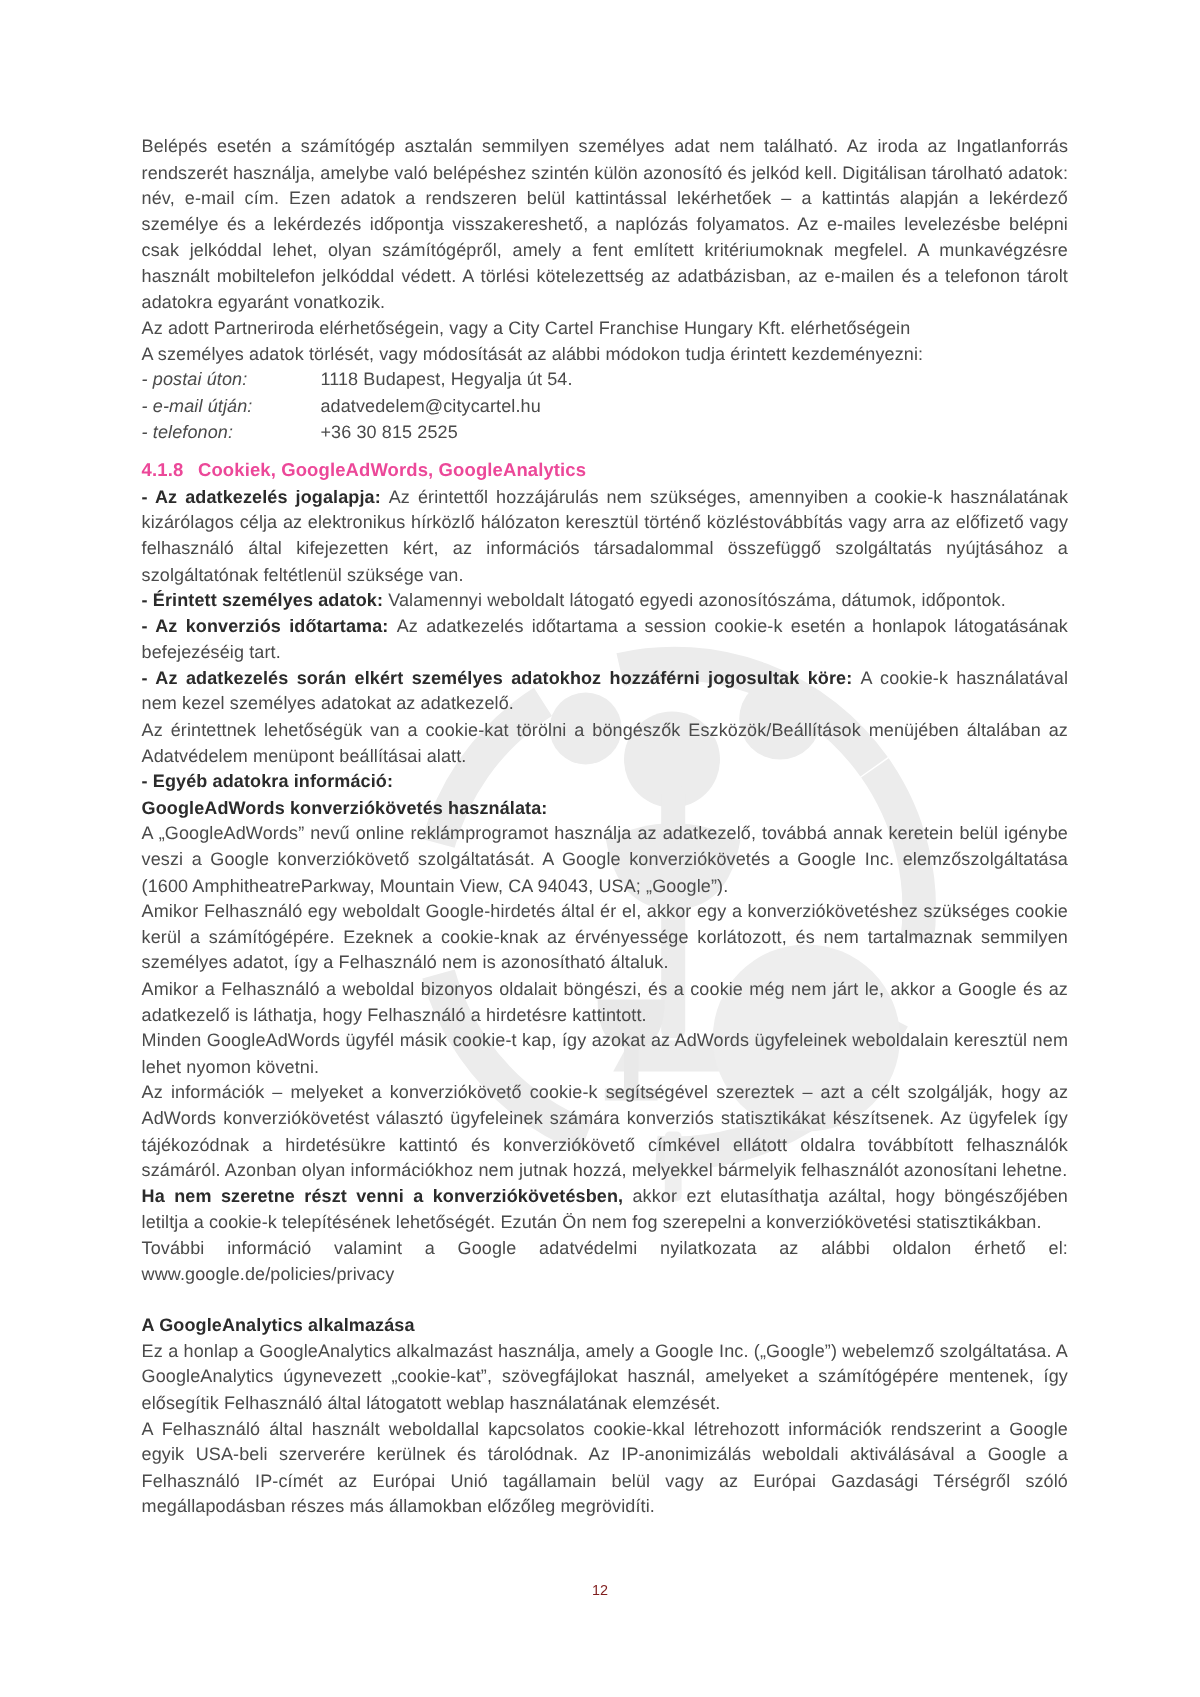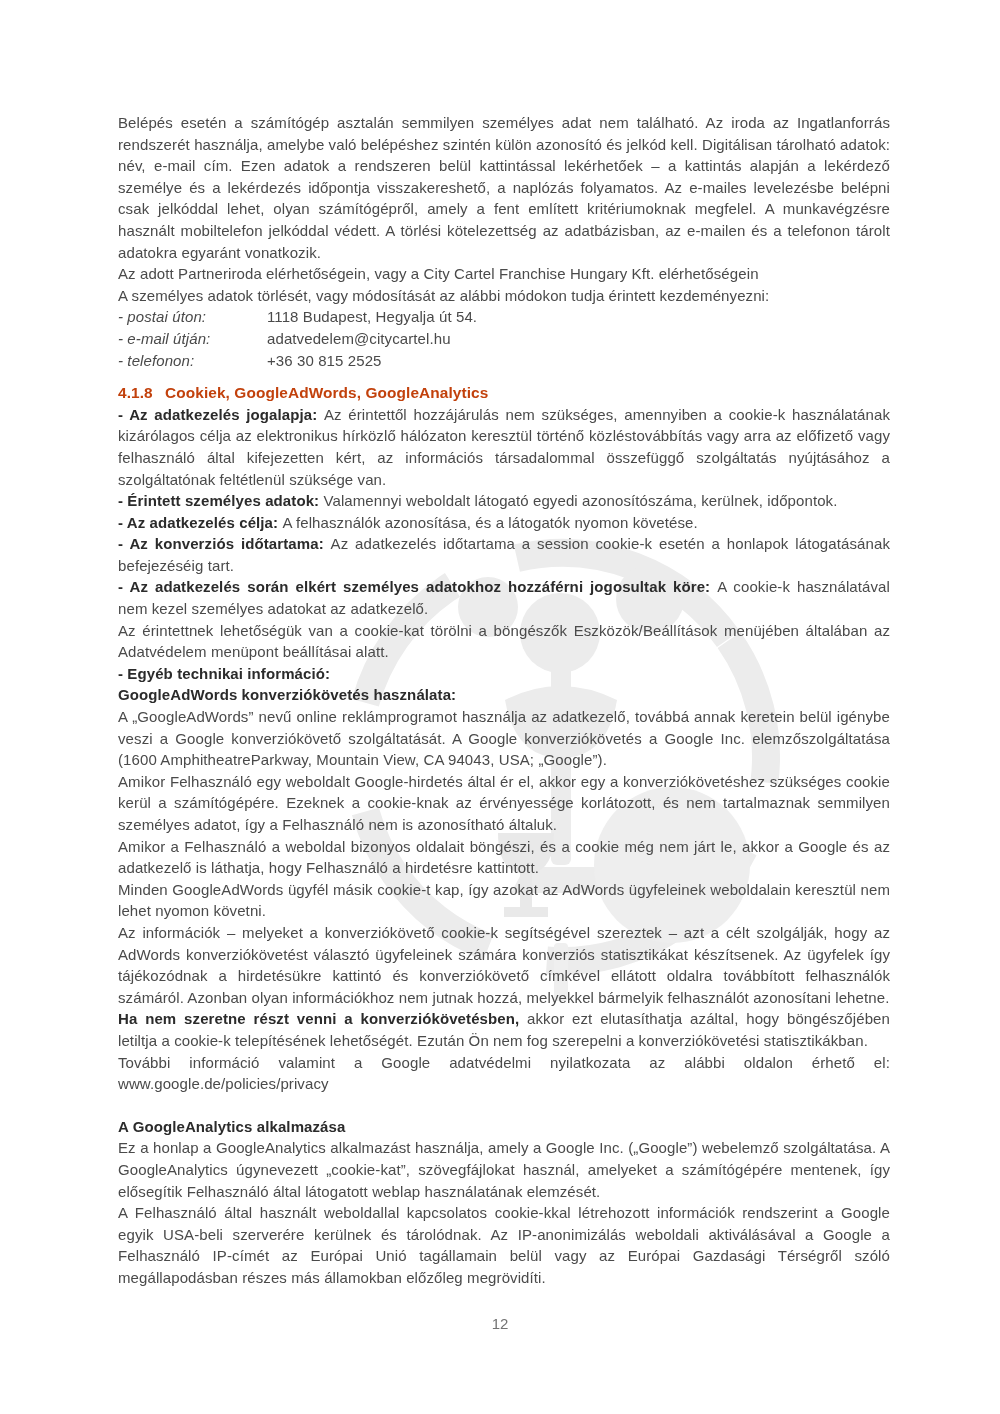--- a/index.html
+++ b/index.html
@@ -19,31 +19,31 @@
     position:absolute;left:118px;top:112px;width:772px;
     z-index:1;
     color:#4a4a4a;
     font-size:15px;line-height:21.6px;
     text-align:justify;
     letter-spacing:0.1px;
   }
   .content p{margin:0;}
   .content .b{font-weight:bold;color:#2b2b2b;}
   .heading{
-    font-weight:bold;color:#c2410c;font-size:15.4px;
+    font-weight:bold;color:#ec4899;font-size:15.4px;
     text-align:left;
   }
   .heading .h-num{display:inline-block;width:47px;}
   .contact-row{display:flex;text-align:left;}
   .contact-row .c-label{width:149px;flex:none;font-style:italic;}
   .contact-row .c-value{flex:1;}
   .footer-pagenum{
     position:absolute;left:0;right:0;bottom:82px;
     text-align:center;
-    font-size:15px;color:#737373;
+    font-size:12px;color:#7f1d1d;
     z-index:1;
   }
 </style>
 </head>
 <body>
 
 <div class="page">
 
   <svg class="watermark" viewBox="0 0 480 500" xmlns="http://www.w3.org/2000/svg" aria-hidden="true">
     <g fill="none" stroke="#ececec" stroke-width="28">
@@ -74,26 +74,25 @@
         <span class="c-label">- e-mail útján:</span>
         <span class="c-value">adatvedelem@citycartel.hu</span>
       </div>
       <div class="contact-row">
         <span class="c-label">- telefonon:</span>
         <span class="c-value">+36 30 815 2525</span>
       </div>
       <div style="height: 11px;"></div>
       <p class="heading"><span class="h-num">4.1.8</span><span>Cookiek, GoogleAdWords, GoogleAnalytics</span></p>
       <p><span class="b">- Az adatkezelés jogalapja: </span><span>Az érintettől hozzájárulás nem szükséges, amennyiben a cookie-k használatának kizárólagos célja az elektronikus hírközlő hálózaton keresztül történő közléstovábbítás vagy arra az előfizető vagy felhasználó által kifejezetten kért, az információs társadalommal összefüggő szolgáltatás nyújtásához a szolgáltatónak feltétlenül szüksége van.</span></p>
-      <p><span class="b">- Érintett személyes adatok: </span><span>Valamennyi weboldalt látogató egyedi azonosítószáma, kerülnek, időpontok.</span></p>
-      <p><span class="b">- Az adatkezelés célja: </span><span>A felhasználók azonosítása, és a látogatók nyomon követése.</span></p>
+      <p><span class="b">- Érintett személyes adatok: </span><span>Valamennyi weboldalt látogató egyedi azonosítószáma, dátumok, időpontok.</span></p>
       <p><span class="b">- Az konverziós időtartama: </span><span>Az adatkezelés időtartama a session cookie-k esetén a honlapok látogatásának befejezéséig tart.</span></p>
       <p><span class="b">- Az adatkezelés során elkért személyes adatokhoz hozzáférni jogosultak köre: </span><span>A cookie-k használatával nem kezel személyes adatokat az adatkezelő.</span></p>
       <p><span>Az érintettnek lehetőségük van a cookie-kat törölni a böngészők Eszközök/Beállítások menüjében általában az Adatvédelem menüpont beállításai alatt.</span></p>
-      <p><span class="b">- Egyéb technikai információ:</span></p>
+      <p><span class="b">- Egyéb adatokra információ:</span></p>
       <p><span class="b">GoogleAdWords konverziókövetés használata:</span></p>
       <p><span>A „GoogleAdWords” nevű online reklámprogramot használja az adatkezelő, továbbá annak keretein belül igénybe veszi a Google konverziókövető szolgáltatását. A Google konverziókövetés a Google Inc. elemzőszolgáltatása (1600 AmphitheatreParkway, Mountain View, CA 94043, USA; „Google”).</span></p>
       <p><span>Amikor Felhasználó egy weboldalt Google-hirdetés által ér el, akkor egy a konverziókövetéshez szükséges cookie kerül a számítógépére. Ezeknek a cookie-knak az érvényessége korlátozott, és nem tartalmaznak semmilyen személyes adatot, így a Felhasználó nem is azonosítható általuk.</span></p>
       <p><span>Amikor a Felhasználó a weboldal bizonyos oldalait böngészi, és a cookie még nem járt le, akkor a Google és az adatkezelő is láthatja, hogy Felhasználó a hirdetésre kattintott.</span></p>
       <p><span>Minden GoogleAdWords ügyfél másik cookie-t kap, így azokat az AdWords ügyfeleinek weboldalain keresztül nem lehet nyomon követni.</span></p>
       <p><span>Az információk – melyeket a konverziókövető cookie-k segítségével szereztek – azt a célt szolgálják, hogy az AdWords konverziókövetést választó ügyfeleinek számára konverziós statisztikákat készítsenek. Az ügyfelek így tájékozódnak a hirdetésükre kattintó és konverziókövető címkével ellátott oldalra továbbított felhasználók számáról. Azonban olyan információkhoz nem jutnak hozzá, melyekkel bármelyik felhasználót azonosítani lehetne.</span></p>
       <p><span class="b">Ha nem szeretne részt venni a konverziókövetésben, </span><span>akkor ezt elutasíthatja azáltal, hogy böngészőjében letiltja a cookie-k telepítésének lehetőségét. Ezután Ön nem fog szerepelni a konverziókövetési statisztikákban.</span></p>
       <p><span>További információ valamint a Google adatvédelmi nyilatkozata az alábbi oldalon érhető el: www.google.de/policies/privacy</span></p>
       <div style="height: 21px;"></div>
       <p><span class="b">A GoogleAnalytics alkalmazása</span></p>

